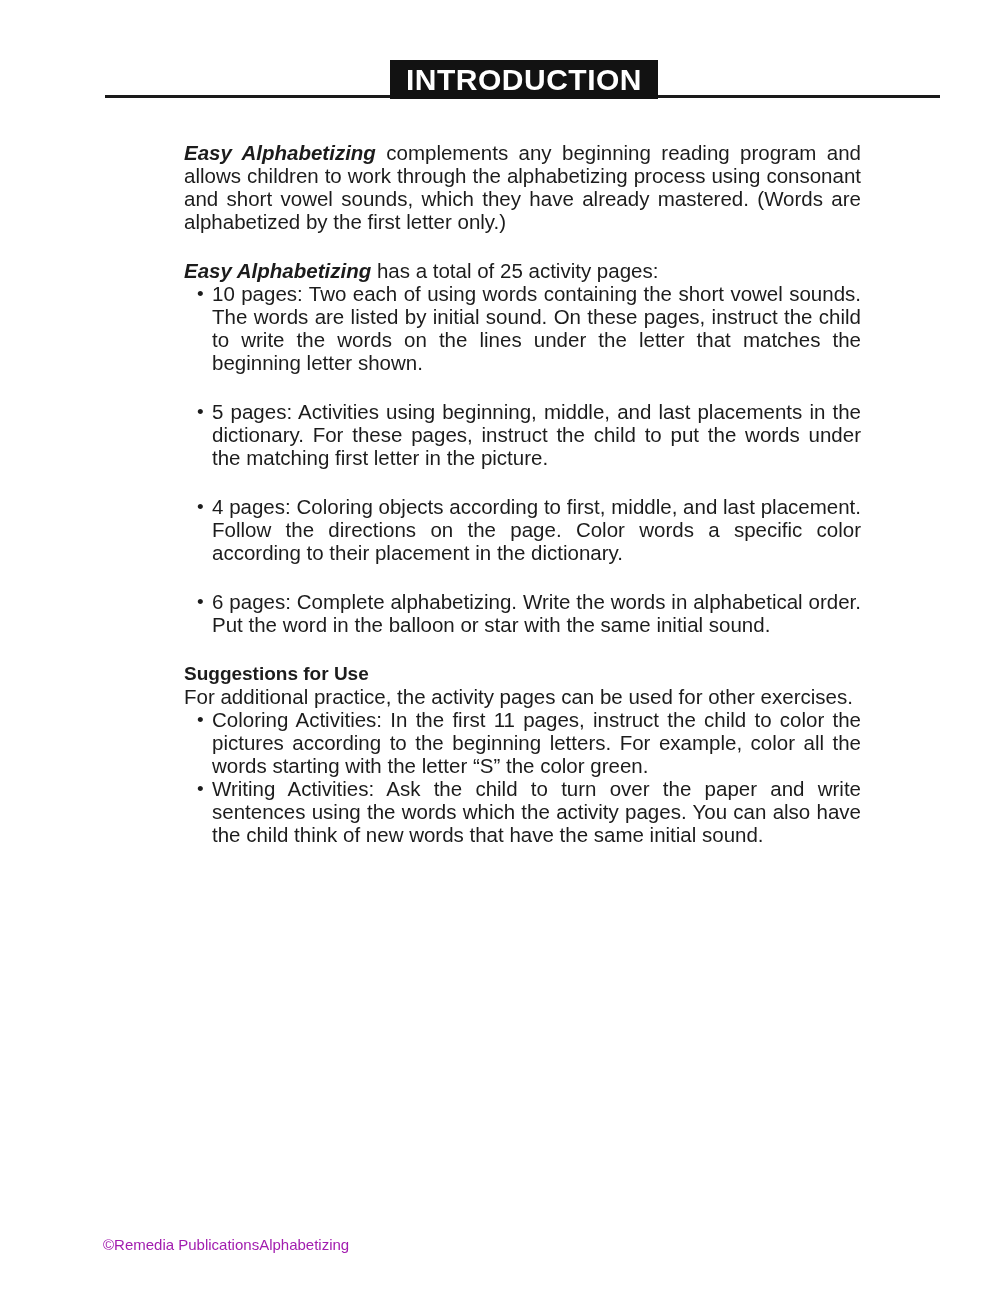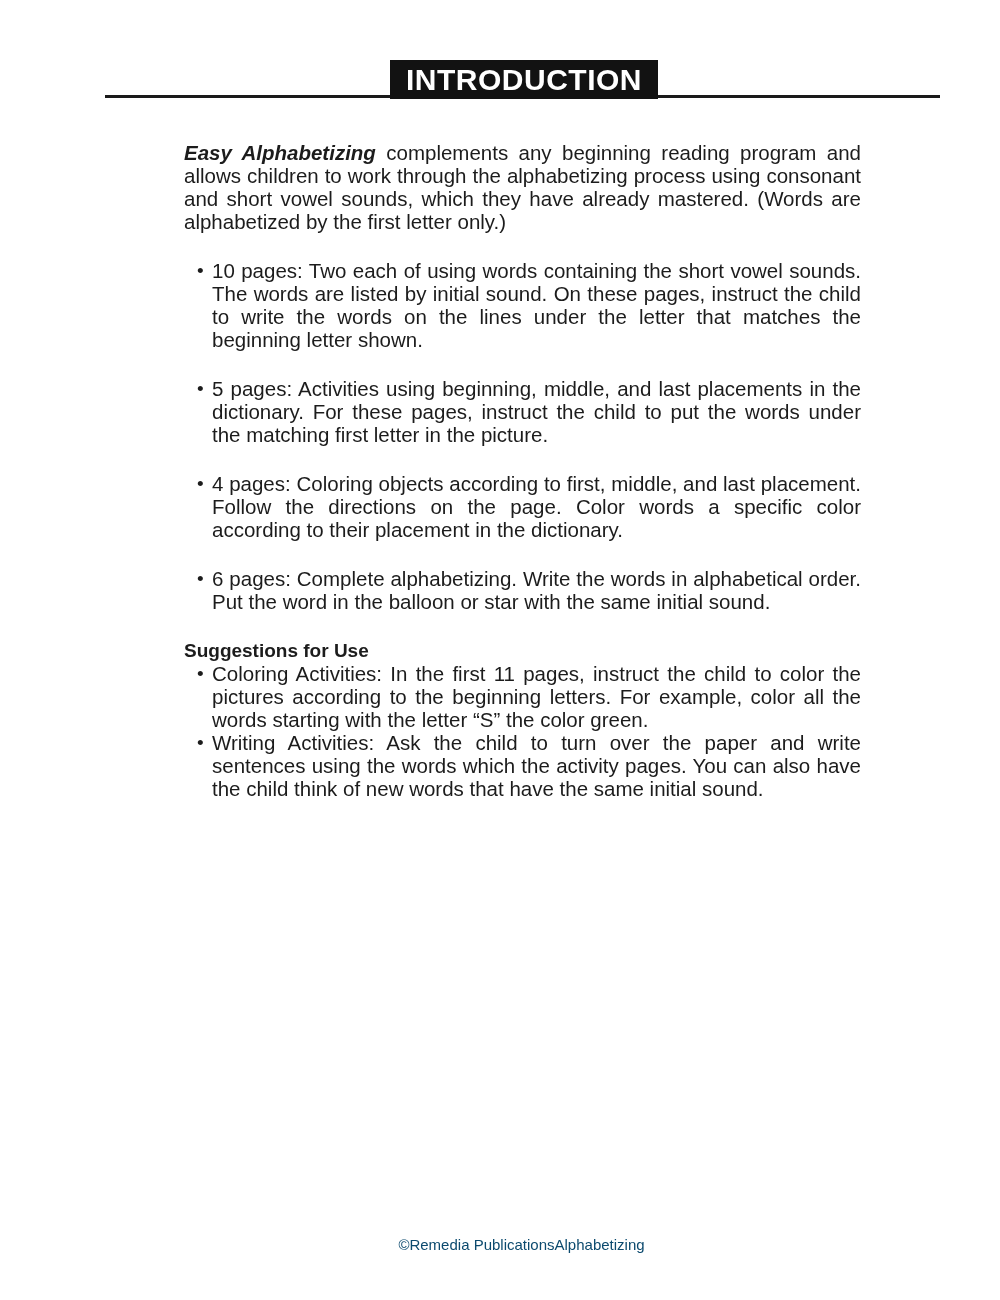--- a/index.html
+++ b/index.html
@@ -73,50 +73,52 @@
     font-size: 19px;
   }
 
   
   .page-footer {
     position: absolute;
     left: 103px;
     right: 60px;
     top: 1236px;
     display: flex;
-    justify-content: center;
+    justify-content: flex-start;
     font-size: 15px;
-    color: #0c4a6e;
+    color: #a21caf;
   }
   .footer-right { }
 </style>
 </head>
 <body>
 
 <div class="page">
 
   <header class="page-header">
     <div class="header-rule"></div>
     <div class="header-box">INTRODUCTION</div>
   </header>
 
   <main class="content">
 
     <p class="para-intro justify"><span class="lead">Easy Alphabetizing</span><span> complements any beginning reading program and allows children to work through the alphabetizing process using consonant and short vowel sounds, which they have already mastered. (Words are alphabetized by the first letter only.)</span></p>
 
+    <p><span class="lead">Easy Alphabetizing</span><span> has a total of 25 activity pages:</span></p>
 
     <ul class="bullets">
       <li><span class="bullet">•</span><span>10 pages: Two each of using words containing the short vowel sounds. The words are listed by initial sound. On these pages, instruct the child to write the words on the lines under the letter that matches the beginning letter shown.</span></li>
       <li class="gap" style="margin-top:26px"><span class="bullet">•</span><span>5 pages: Activities using beginning, middle, and last placements in the dictionary. For these pages, instruct the child to put the words under the matching first letter in the picture.</span></li>
       <li style="margin-top:26px"><span class="bullet">•</span><span>4 pages: Coloring objects according to first, middle, and last placement. Follow the directions on the page. Color words a specific color according to their placement in the dictionary.</span></li>
       <li style="margin-top:26px"><span class="bullet">•</span><span>6 pages: Complete alphabetizing. Write the words in alphabetical order. Put the word in the balloon or star with the same initial sound.</span></li>
     </ul>
 
     <h2 class="subhead">Suggestions for Use</h2>
 
+    <p class="justify">For additional practice, the activity pages can be used for other exercises.</p>
 
     <ul class="bullets">
       <li><span class="bullet">•</span><span>Coloring Activities: In the first 11 pages, instruct the child to color the pictures according to the beginning letters. For example, color all the words starting with the letter “S” the color green.</span></li>
       <li><span class="bullet">•</span><span>Writing Activities: Ask the child to turn over the paper and write sentences using the words which the activity pages. You can also have the child think of new words that have the same initial sound.</span></li>
     </ul>
 
   </main>
 
   <footer class="page-footer">
     <span class="footer-left">©Remedia Publications</span>

